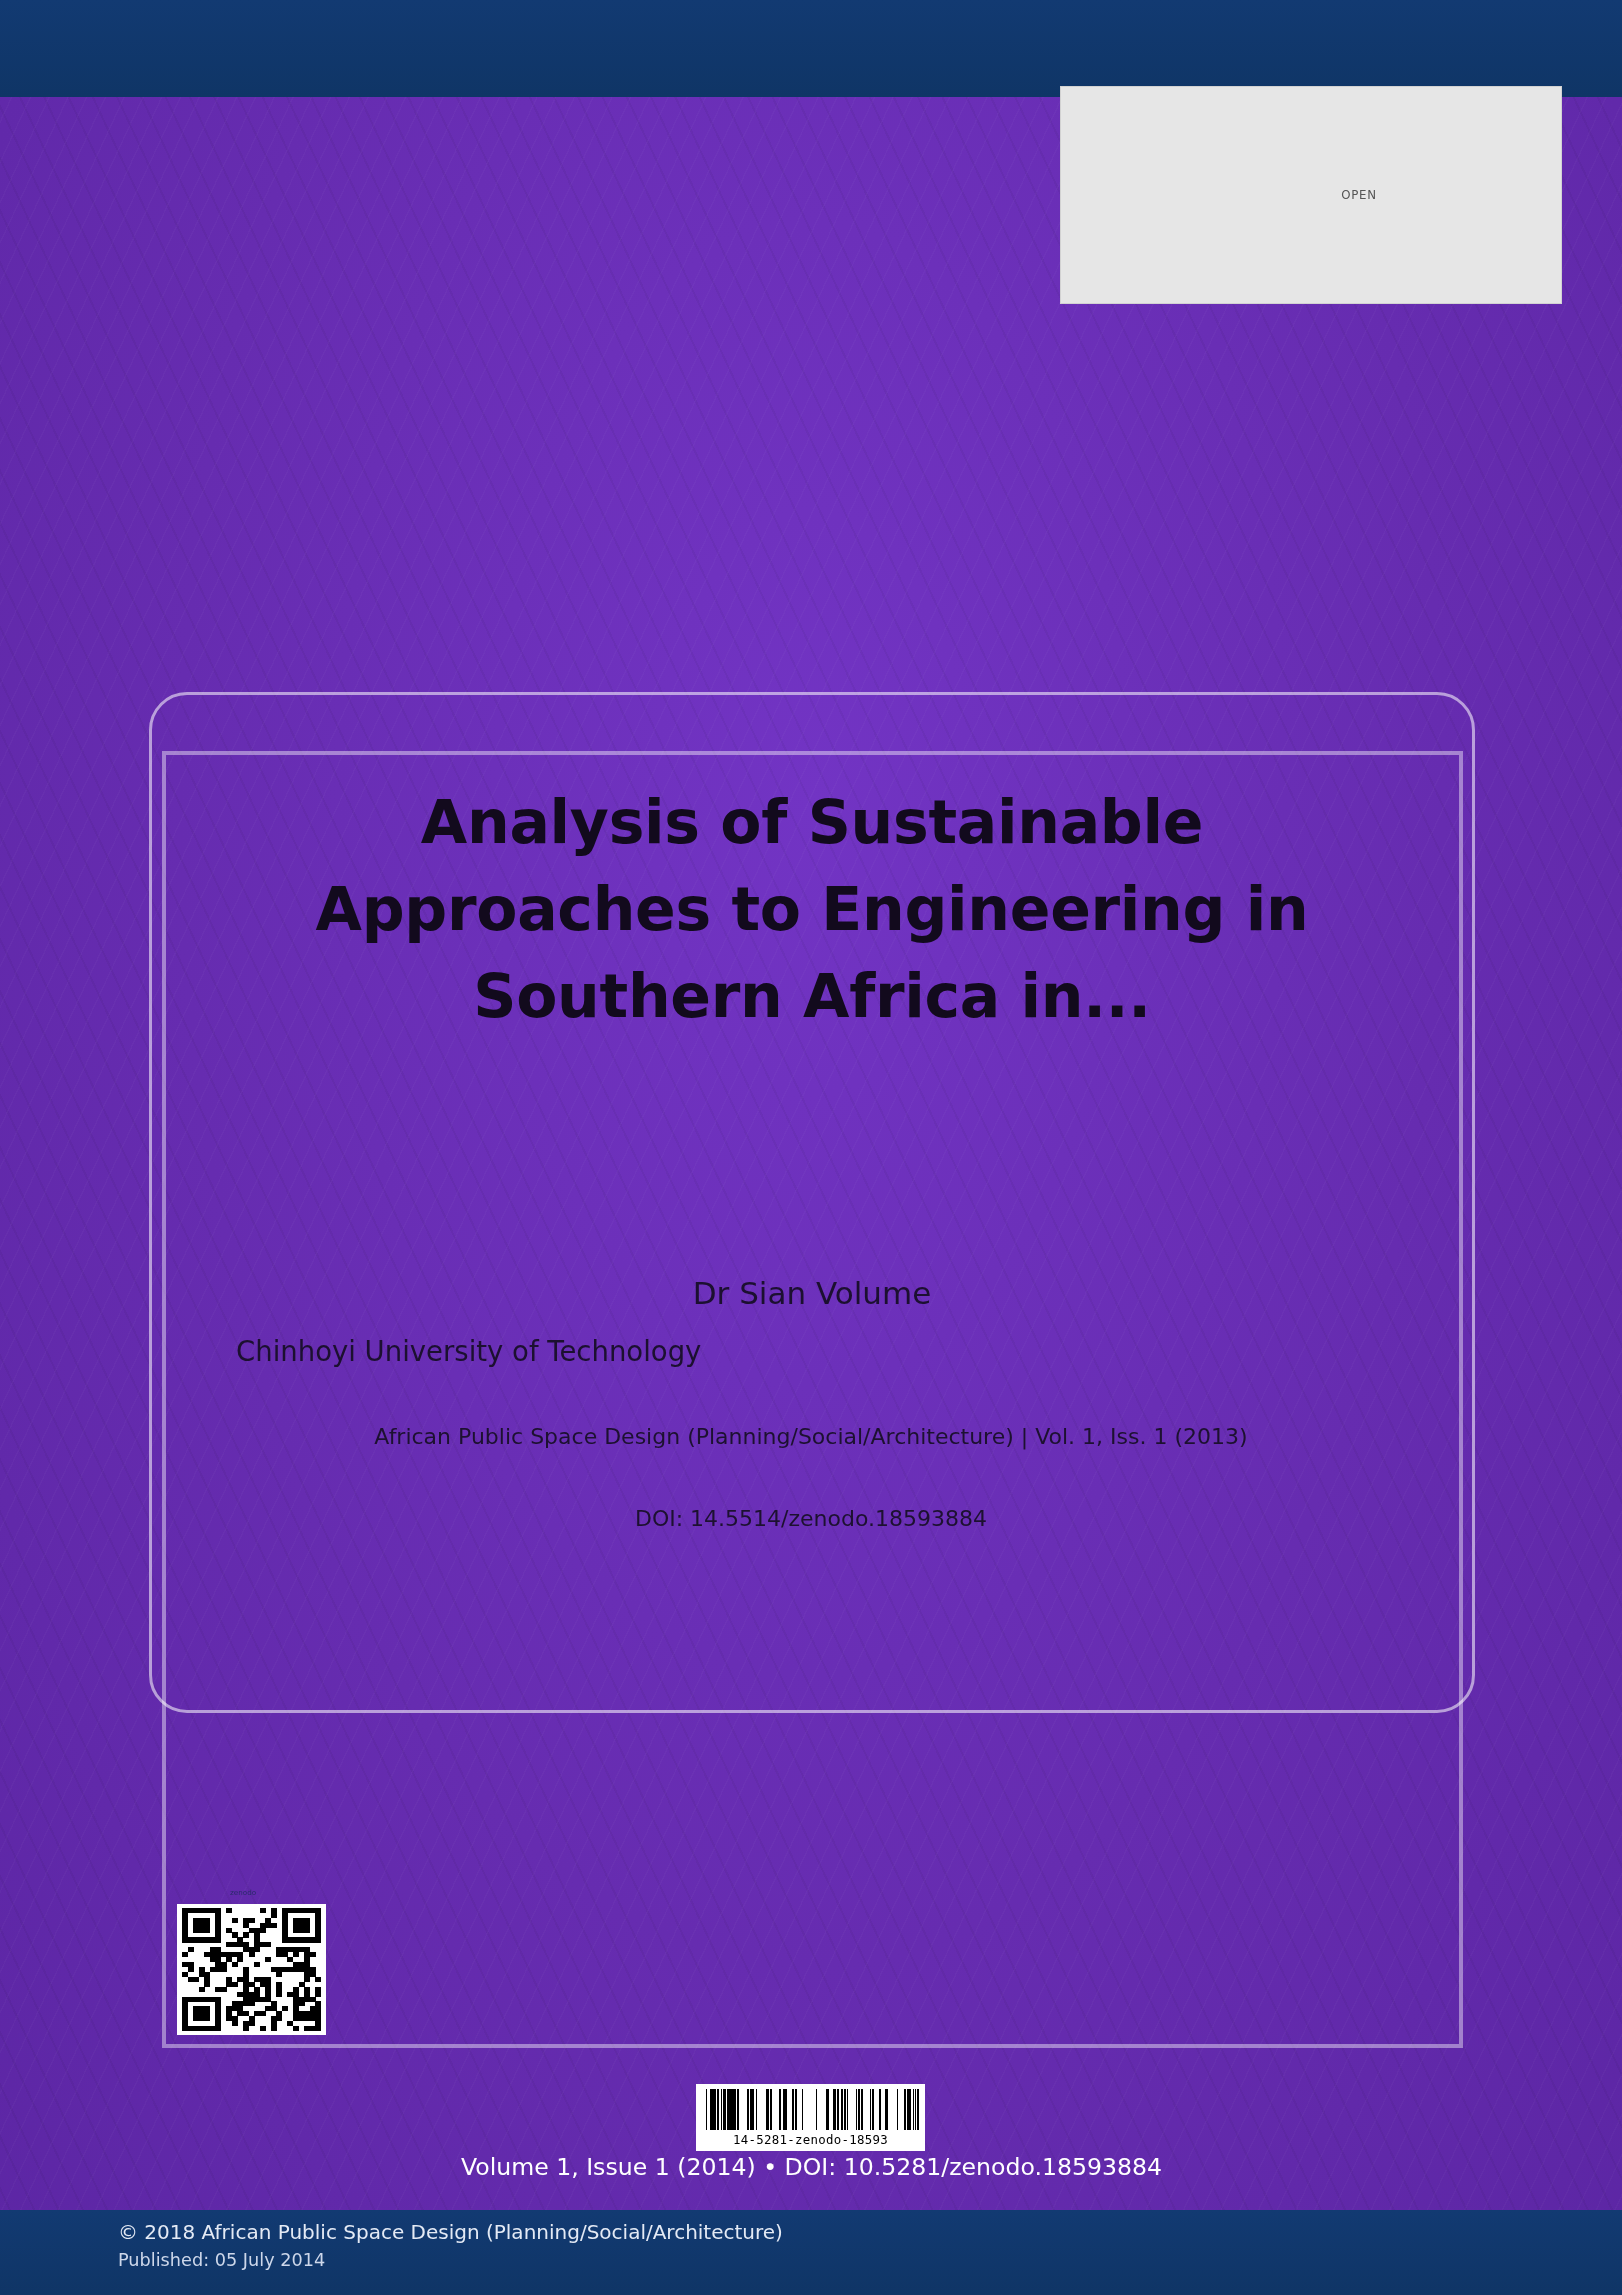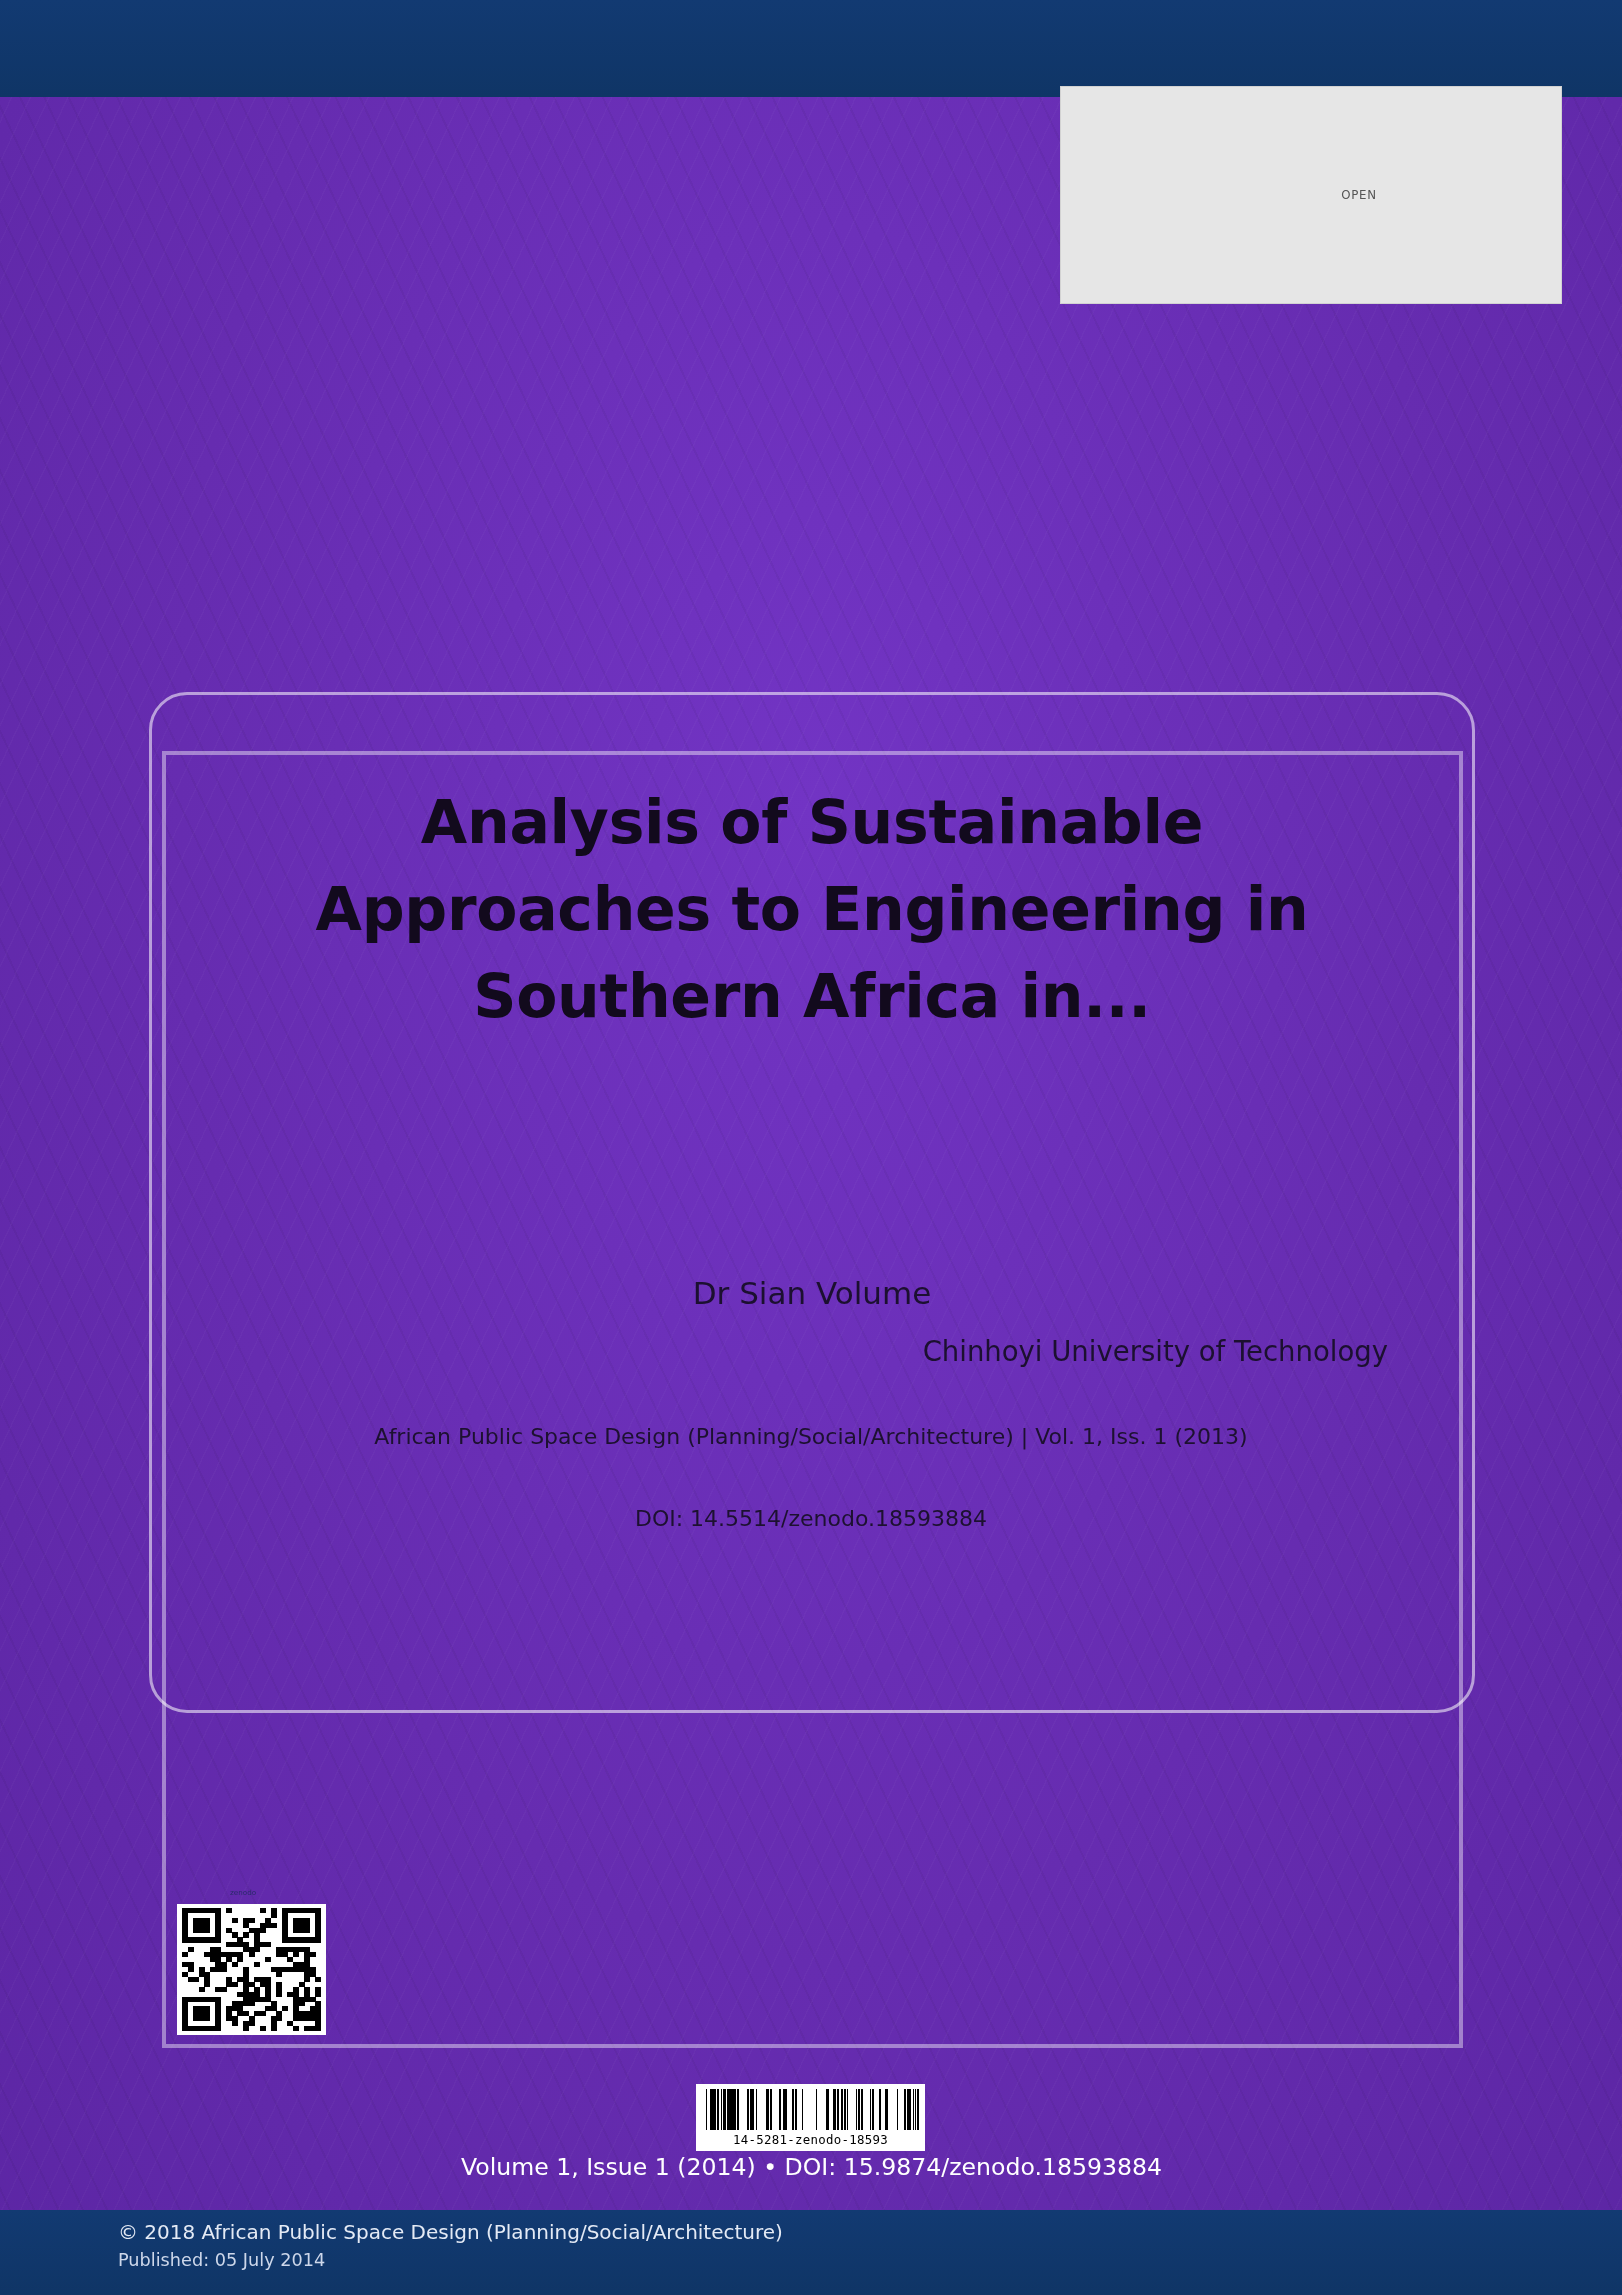--- a/index.html
+++ b/index.html
@@ -126,21 +126,21 @@
     text-align: center;
     font-size: 31px;
     color: #1c1030;
     z-index: 5;
   }
   .paper-affil {
     position: absolute;
     left: 236px;
     top: 1335px;
     width: 1152px;
-    text-align: right;
+    text-align: left;
     font-size: 27.5px;
     color: #1c1030;
     z-index: 5;
   }
   .paper-source {
     position: absolute;
     left: 281px;
     top: 1421px;
     width: 1060px;
     text-align: center;
@@ -631,18 +631,18 @@
       <div style="left: 200px; width: 2px;"></div>
       <div style="left: 203px; width: 2px;"></div>
       <div style="left: 205px; width: 2.6px;"></div>
       <div style="left: 209px; width: 1.3px;"></div>
       <div style="left: 211px; width: 0.7px;"></div>
       <div style="left: 213px; width: 2px;"></div>
     </div>
   <div class="barcode-text">14-5281-zenodo-18593</div>
 </div>
 
-<div class="footer-citation">Volume 1, Issue 1 (2014) • DOI: 15.9874/zenodo.18593884</div>
+<div class="footer-citation">Volume 1, Issue 1 (2014) • DOI: 10.5281/zenodo.18593884</div>
 
 <div class="footer-band"></div>
 <div class="footer-copy">© 2018 African Public Space Design (Planning/Social/Architecture)</div>
 <div class="footer-published">Published: 05 July 2014</div>
 
 
 </body></html>

